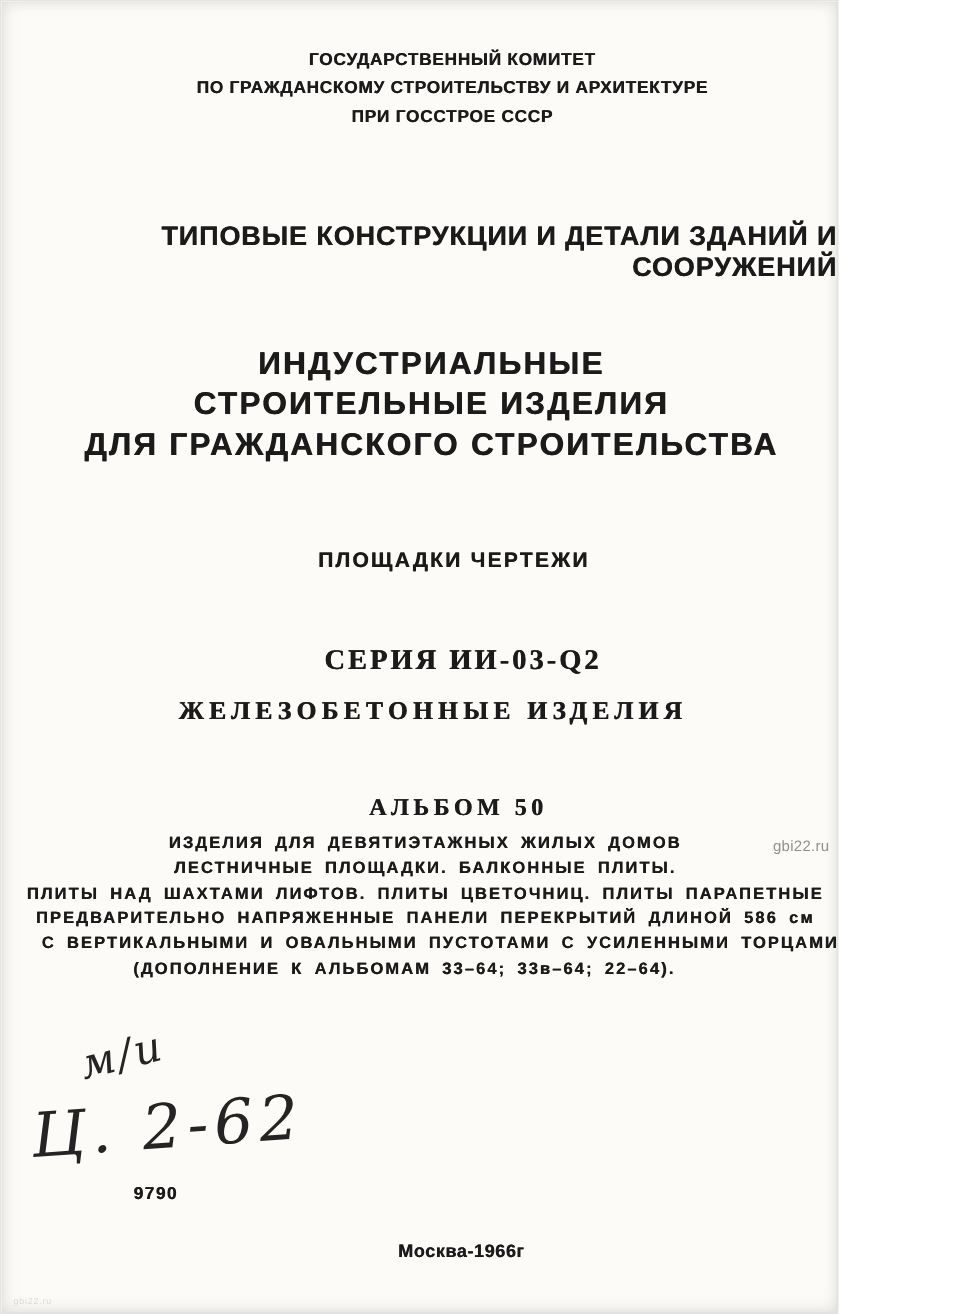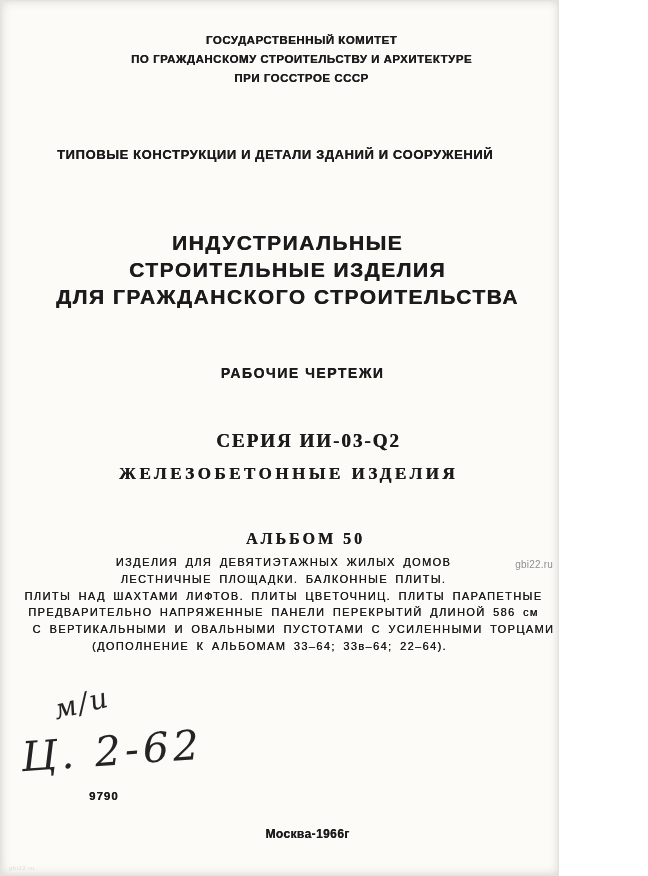--- a/index.html
+++ b/index.html
@@ -23,22 +23,22 @@
 
   .header-block {
     top:30px; left:44px; right:0;
     text-align:center;
     font-size:11.5px; font-weight:bold;
     line-height:19px; letter-spacing:.5px;
     text-shadow:.3px 0 0 currentColor;
   }
   .series-banner {
     top:146px; left:56px; right:0;
-    text-align:left;
-    font-size:13px; font-weight:bold; letter-spacing:.6px;
+    text-align:right;
+    font-size:18px; font-weight:bold; letter-spacing:.6px;
     text-shadow:.3px 0 0 currentColor;
   }
   .main-title {
     top:228px; left:16px; right:0;
     text-align:center;
     font-size:21px; font-weight:bold;
     line-height:27px; letter-spacing:1.5px;
     text-shadow:.4px 0 0 currentColor;
   }
   .doc-type {
@@ -64,21 +64,21 @@
   .album {
     top:529px; left:52px; right:0;
     text-align:center;
     font-family:"Liberation Serif", serif;
     font-size:16px; font-weight:bold; letter-spacing:3px;
     text-shadow:.3px 0 0 currentColor;
   }
   .desc {
     top:553px; left:8px; right:0;
     text-align:center;
-    font-size:11px; font-weight:normal;
+    font-size:11px; font-weight:bold;
     line-height:16.8px; letter-spacing:1.4px; word-spacing:3px;
     text-shadow:.25px 0 0 currentColor;
   }
   .desc div:nth-child(5){ transform:translateX(10px); }
   .desc div:nth-child(6){ transform:translateX(-14px); }
 
   .side-watermark {
     top:558px; right:5px;
     font-size:10px; font-weight:normal;
     color:#8f8f8f; letter-spacing:.2px;
@@ -125,21 +125,21 @@
   </div>
 
   <div class="abs series-banner">ТИПОВЫЕ КОНСТРУКЦИИ И ДЕТАЛИ ЗДАНИЙ И СООРУЖЕНИЙ</div>
 
   <div class="abs main-title">
     <div>ИНДУСТРИАЛЬНЫЕ</div>
     <div>СТРОИТЕЛЬНЫЕ ИЗДЕЛИЯ</div>
     <div>ДЛЯ ГРАЖДАНСКОГО СТРОИТЕЛЬСТВА</div>
   </div>
 
-  <div class="abs doc-type">РАБОЧИЕ ЧЕРТЕЖИ</div>
+  <div class="abs doc-type">ПЛОЩАДКИ ЧЕРТЕЖИ</div>
 
   <div class="abs series-code">СЕРИЯ ИИ-03-Q2</div>
 
   <div class="abs series-sub">ЖЕЛЕЗОБЕТОННЫЕ ИЗДЕЛИЯ</div>
 
   <div class="abs album">АЛЬБОМ 50</div>
 
   <div class="abs desc">
     <div>ИЗДЕЛИЯ ДЛЯ ДЕВЯТИЭТАЖНЫХ ЖИЛЫХ ДОМОВ</div>
     <div>ЛЕСТНИЧНЫЕ ПЛОЩАДКИ. БАЛКОННЫЕ ПЛИТЫ.</div>

